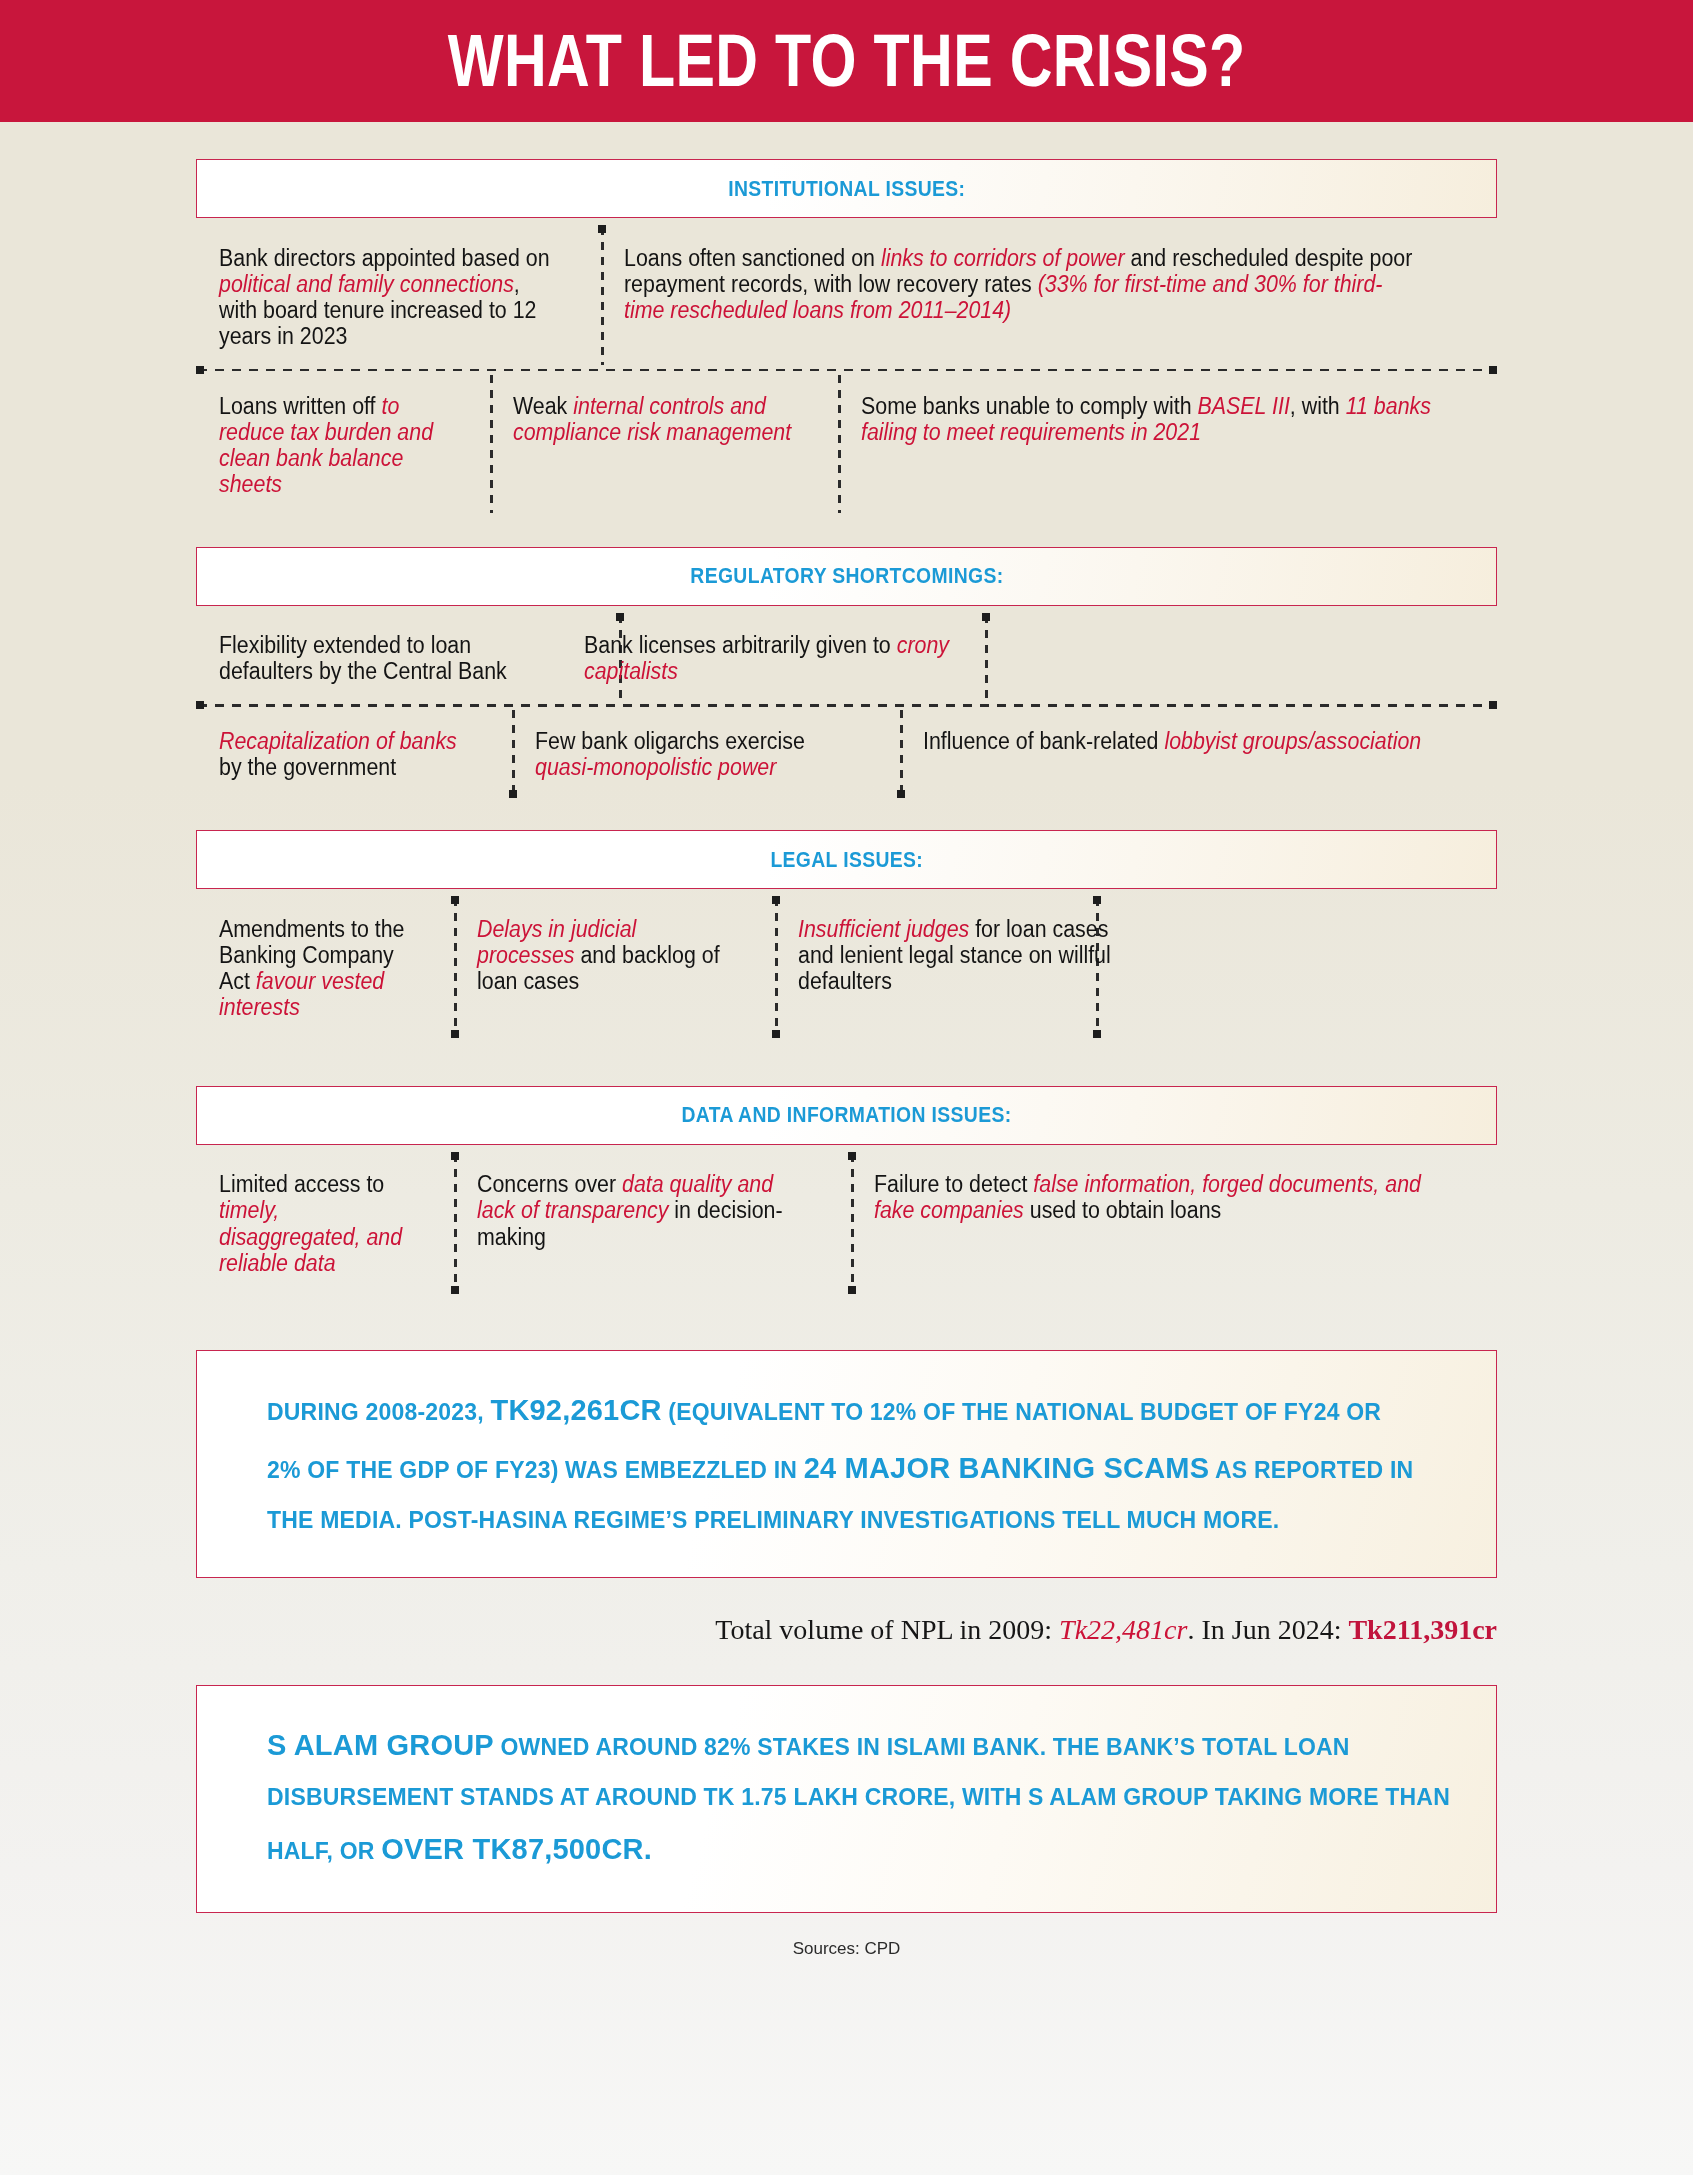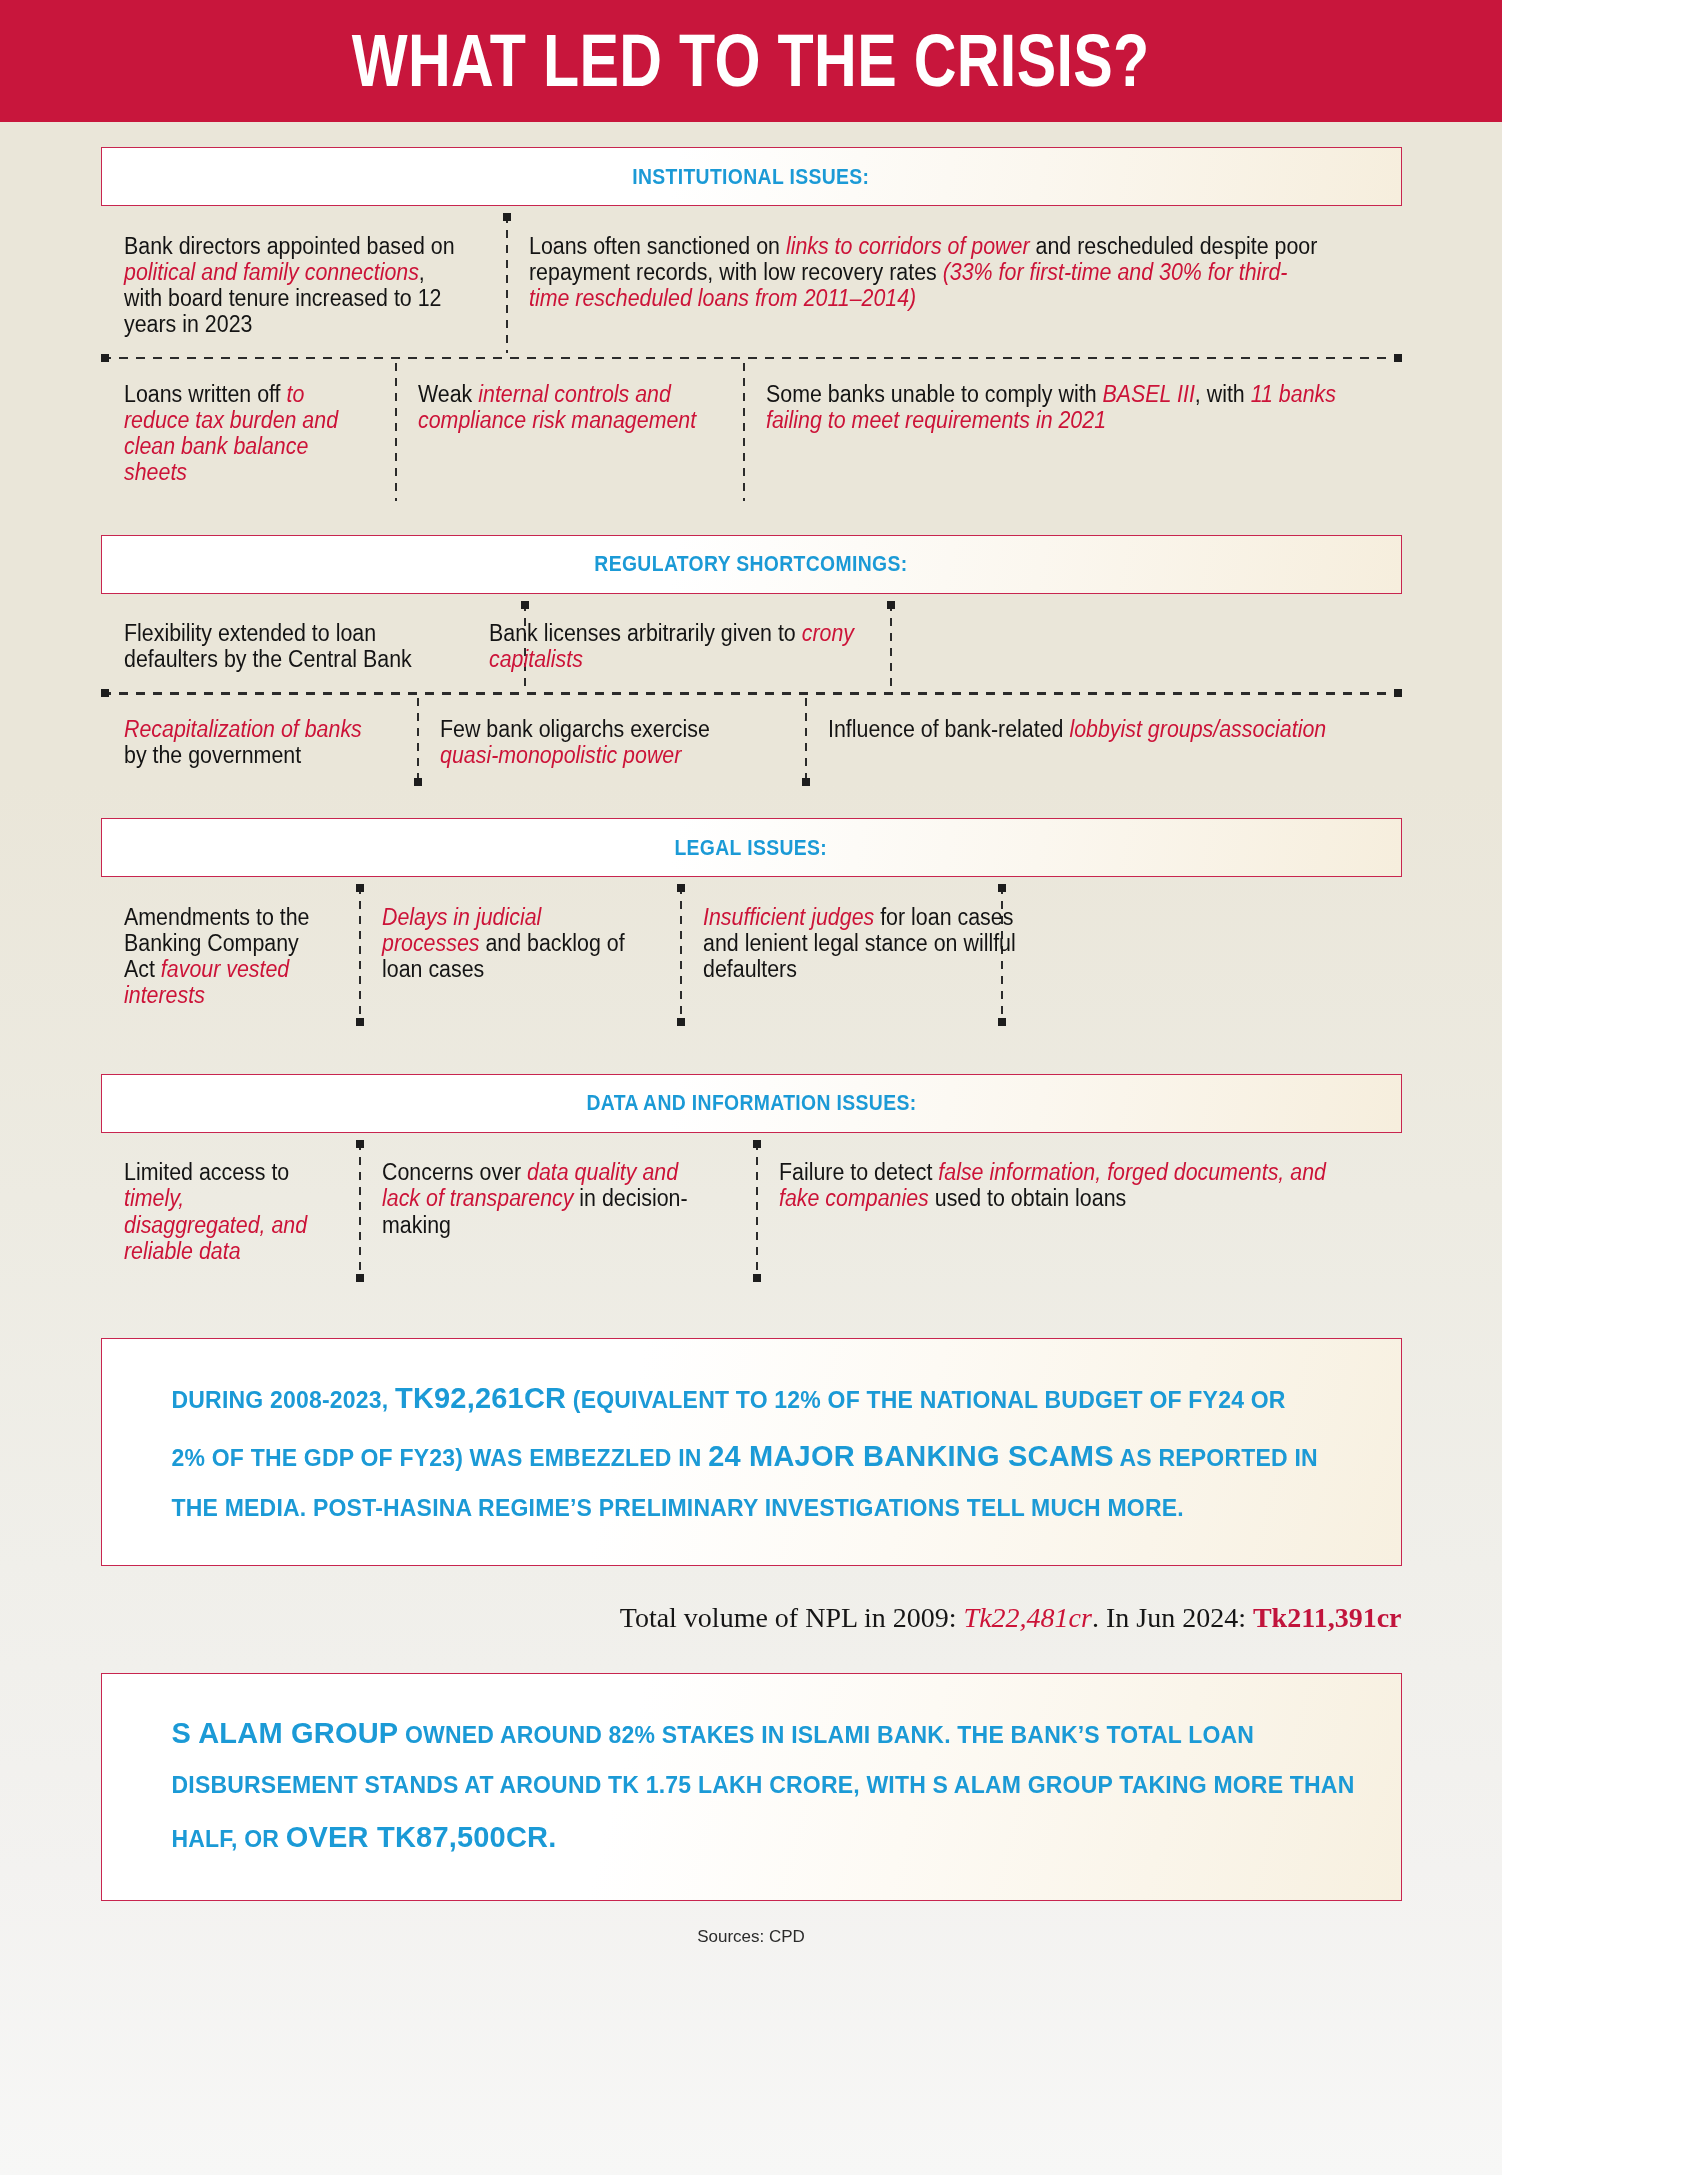--- a/index.html
+++ b/index.html
@@ -9,21 +9,21 @@
     background: #ffffff;
   }
 
   body {
     font-family: "Liberation Sans", sans-serif;
     -webkit-font-smoothing: antialiased;
   }
 
   .page {
     position: relative;
-    width: 1502px;
+    width: 1693px;
     min-height: 2175px;
     background: linear-gradient(180deg,
                 #eae6d9 0%,
                 #eae6d9 36%,
                 #edebe2 55%,
                 #f0efea 72%,
                 #f3f2f0 86%,
                 #f7f7f6 100%);
     overflow: hidden;
     padding-bottom: 10.7px;
@@ -45,21 +45,21 @@
     letter-spacing: 0.4px;
     transform: scaleX(0.80);
     transform-origin: center;
     white-space: nowrap;
     line-height: 1;
   }
 
   
   .content {
     width: 1301px;
-    margin: 0 auto;
+    margin: 12px auto;
     padding-top: 25px;
   }
 
   
   .section-bar {
     border: 1.8px solid #c8254f;
     background: linear-gradient(100deg, #ffffff 0%, #ffffff 44%, #fbf7ef 72%, #f6eedd 100%);
     height: 59px;
     display: flex;
     align-items: center;

